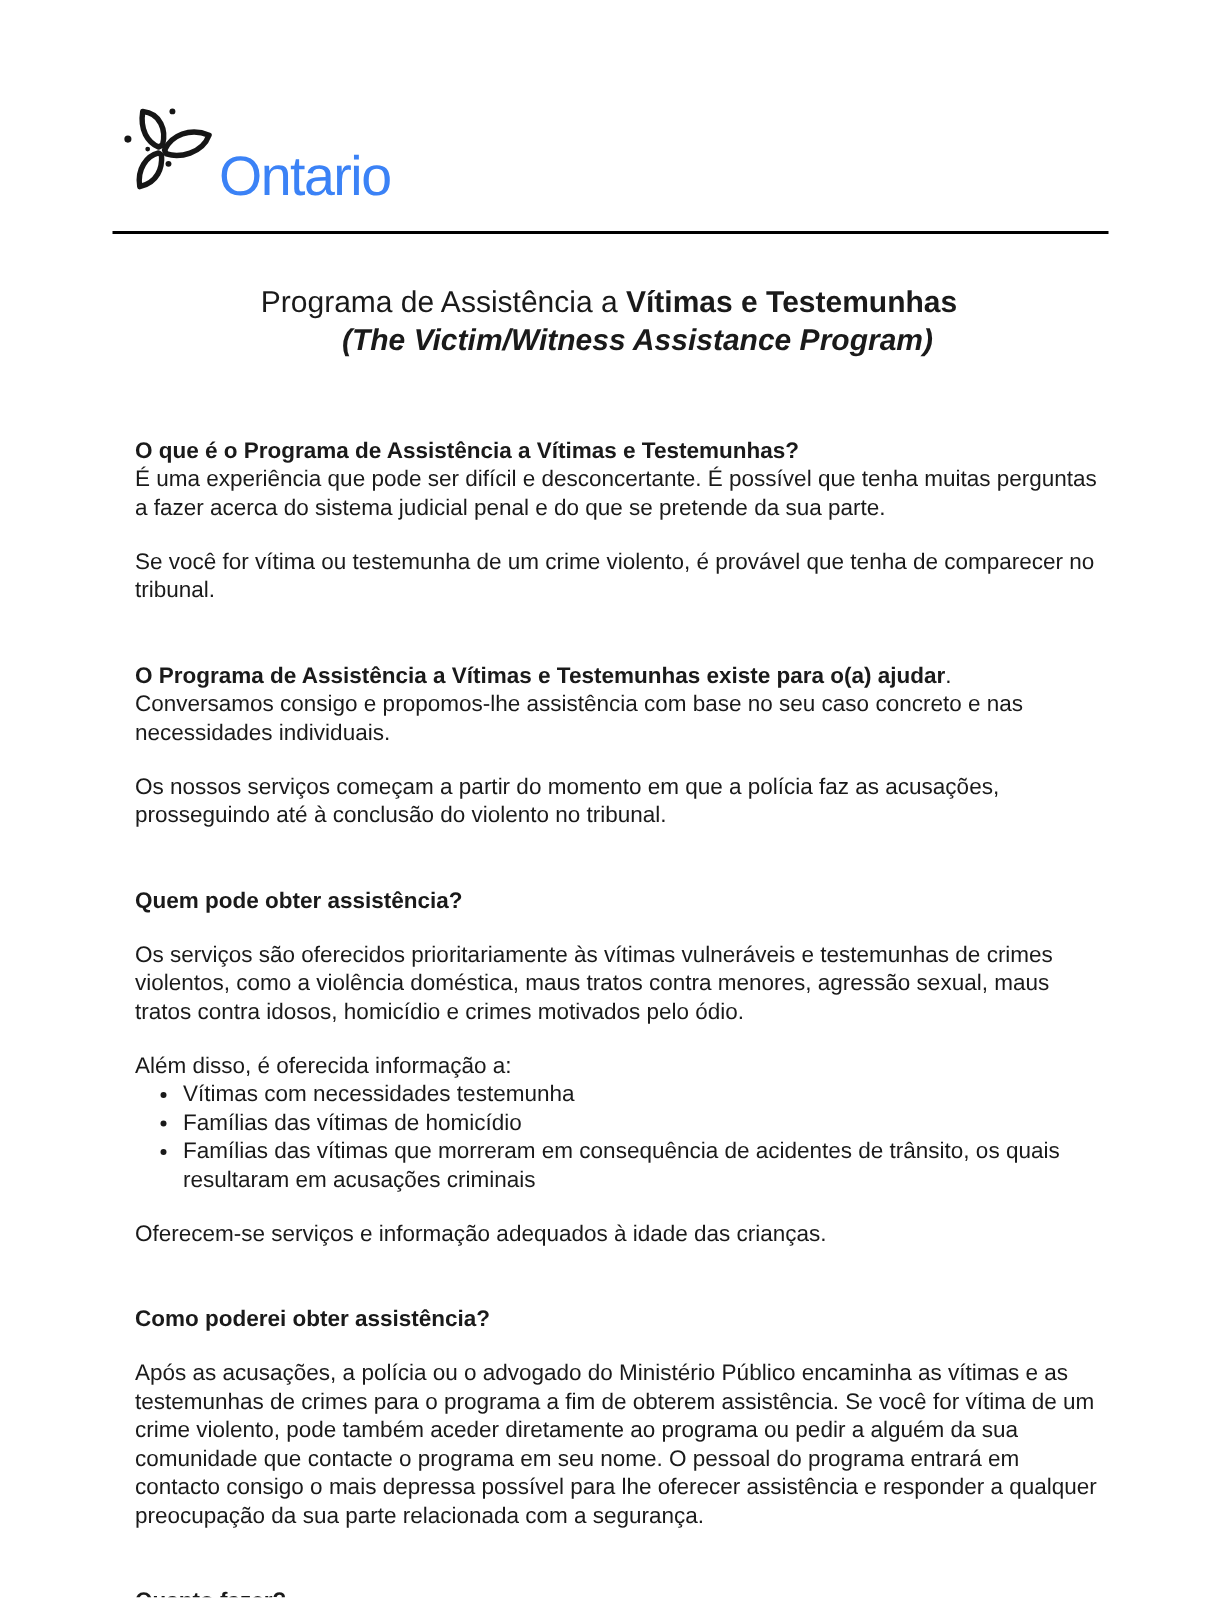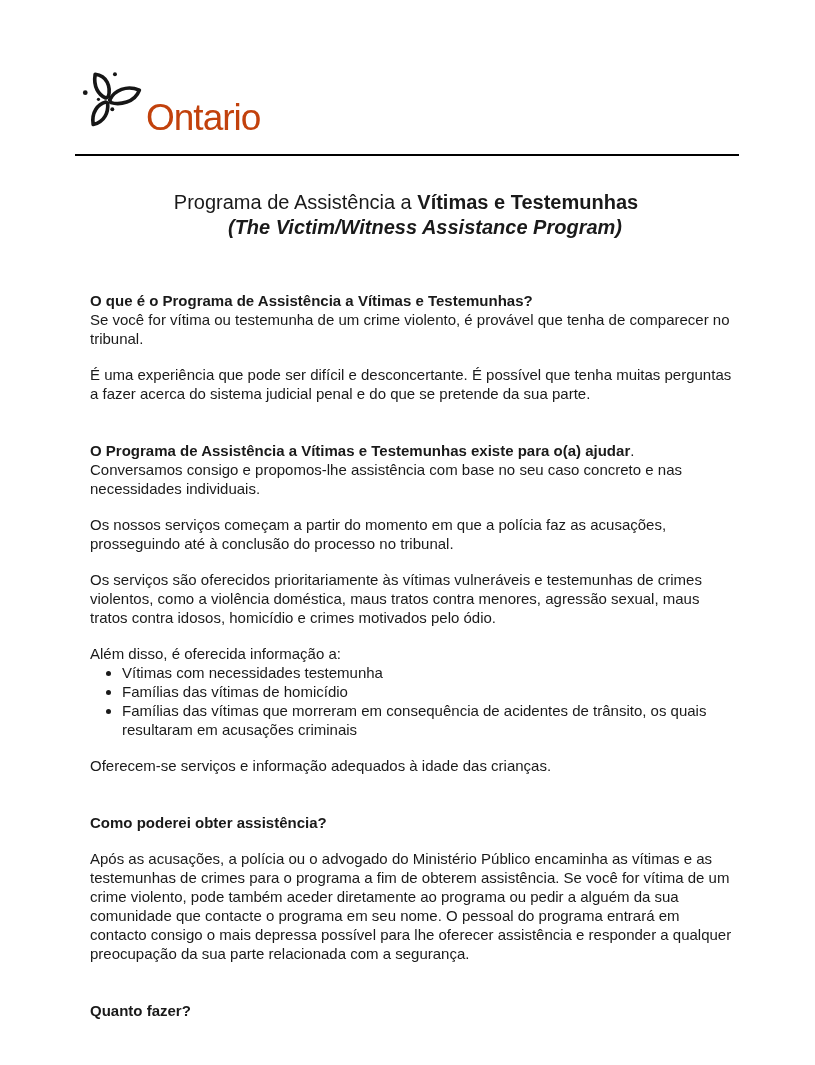--- a/index.html
+++ b/index.html
@@ -28,21 +28,21 @@
   .trillium {
     display: inline-block;
     width: 66px;
     height: 76px;
   }
   .trillium svg { display: block; width: 100%; height: 100%; }
   .wordmark {
     font-size: 37px;
     font-weight: 500;
     letter-spacing: -1px;
-    color: #c2410c;
+    color: #3b82f6;
     line-height: 1;
     margin-left: 2px;
     margin-bottom: 2px;
   }
   .header-rule {
     position: absolute;
     top: 154px;
     left: 75px;
     width: 664px;
     height: 2px;
@@ -115,31 +115,32 @@
 
   <h1 class="doc-title">
     <span class="t-line"><span>Programa de Assistência a </span><span class="b">Vítimas e Testemunhas</span></span>
     <span class="t-line b i">(The Victim/Witness Assistance Program)</span>
   </h1>
 
   <main class="content">
 
     <section>
       <p class="hd hd-tight">O que é o Programa de Assistência a Vítimas e Testemunhas?</p>
+      <p>É uma experiência que pode ser difícil e desconcertante. É possível que tenha muitas perguntas a fazer acerca do sistema judicial penal e do que se pretende da sua parte.</p>
       <p>Se você for vítima ou testemunha de um crime violento, é provável que tenha de comparecer no tribunal.</p>
-      <p>É uma experiência que pode ser difícil e desconcertante. É possível que tenha muitas perguntas a fazer acerca do sistema judicial penal e do que se pretende da sua parte.</p>
     </section>
 
     <section>
       <p class="hd hd-tight sec"><span>O Programa de Assistência a Vítimas e Testemunhas existe para o(a) ajudar</span><span class="plain">.</span></p>
       <p>Conversamos consigo e propomos-lhe assistência com base no seu caso concreto e nas necessidades individuais.</p>
-      <p>Os nossos serviços começam a partir do momento em que a polícia faz as acusações, prosseguindo até à conclusão do processo no tribunal.</p>
+      <p>Os nossos serviços começam a partir do momento em que a polícia faz as acusações, prosseguindo até à conclusão do violento no tribunal.</p>
     </section>
 
     <section>
+      <p class="hd sec">Quem pode obter assistência?</p>
       <p>Os serviços são oferecidos prioritariamente às vítimas vulneráveis e testemunhas de crimes violentos, como a violência doméstica, maus tratos contra menores, agressão sexual, maus tratos contra idosos, homicídio e crimes motivados pelo ódio.</p>
       <p class="hd-tight" style="margin-bottom:0">Além disso, é oferecida informação a:</p>
       <ul>
         <li>Vítimas com necessidades testemunha</li>
         <li>Famílias das vítimas de homicídio</li>
         <li>Famílias das vítimas que morreram em consequência de acidentes de trânsito, os quais resultaram em acusações criminais</li>
       </ul>
       <p>Oferecem-se serviços e informação adequados à idade das crianças.</p>
     </section>
 

